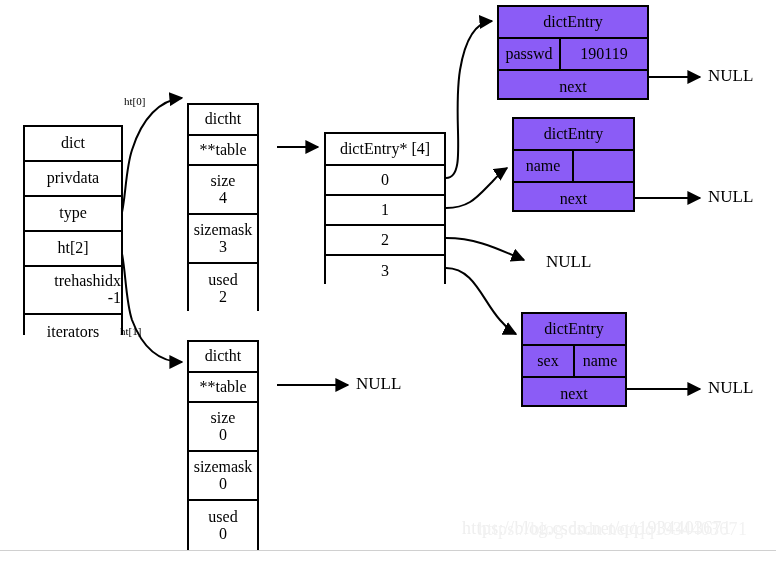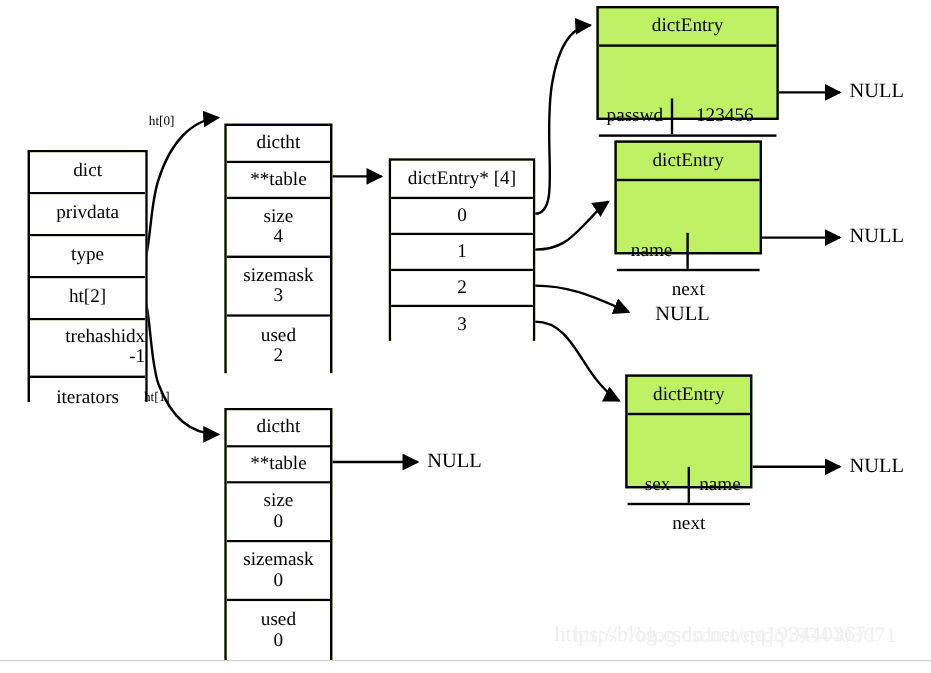--- a/index.html
+++ b/index.html
@@ -18,21 +18,21 @@
   #canvas {
     position: absolute;
     left: 0; top: 0;
     width: 776px;
     height: 561px;
   }
   
   .struct {
     position: absolute;
     border: 2px solid #000;
-    background: #bef264;
+    background: #8b5cf6;
     box-sizing: border-box;
     z-index: 3;
   }
   .cell {
     border-bottom: 2px solid #000;
     box-sizing: border-box;
     display: flex;
     flex-direction: column;
     align-items: center;
     justify-content: center;
@@ -43,39 +43,39 @@
   .cell:last-child { border-bottom: none; }
   .cell .lbl { display: block; }
   .cell .val { display: block; }
 
   
   #dict-box { left: 8px; top: 125px; width: 100px; height: 210px; margin-left: 15px; }
   #dict-box .cell { height: 35px; font-size: 16px; }
   #dict-box .cell.tall { height: 48px; align-items: flex-end; }
 
   
-  .dictht { width: 90px; }
+  .dictht { width: 72px; }
   #dictht0-box { left: 187px; top: 103px; height: 208px; }
   #dictht1-box { left: 187px; top: 340px; height: 210px; }
   .dictht .cell { font-size: 16px; }
   .dictht .cell.h1 { height: 31px; }
   .dictht .cell.h2 { height: 30px; }
   .dictht .cell.h3 { height: 49px; }
 
   
   #table-box { left: 324px; top: 132px; width: 122px; height: 152px; }
   #table-box .cell { height: 30px; font-size: 16px; }
   #table-box .cell.head { height: 32px; }
 
   
   .entry { width: 152px; }
   .entry .erow { border-bottom: 2px solid #000; box-sizing: border-box; display: flex; }
   .entry .erow:last-child { border-bottom: none; }
   .entry .etitle { height: 32px; align-items: center; justify-content: center; font-size: 16px; }
-  .entry .ekv { height: 32px; margin-top: 43px; }
+  .entry .ekv { height: 32px; }
   .entry .ekv .k {
     flex: 0 0 62px; border-right: 2px solid #000; box-sizing: border-box;
     display: flex; align-items: center; justify-content: center; font-size: 16px;
   }
   .entry .ekv .v {
     flex: 1; display: flex; align-items: center; justify-content: center; font-size: 16px;
   }
   .entry .enext { height: 31px; align-items: center; justify-content: center; font-size: 16px; }
 
   #entry-passwd { left: 497px; top: 5px;   height: 95px; width: 152px; }
@@ -241,21 +241,21 @@
 
 <div class="struct entry" id="entry-passwd">
   <div class="erow etitle">
     <span>dictEntry</span>
   </div>
   <div class="erow ekv">
     <div class="k">
       <span>passwd</span>
     </div>
     <div class="v">
-      <span>123456</span>
+      <span>190119</span>
     </div>
   </div>
   <div class="erow enext">
     <span>next</span>
   </div>
 </div>
 
 <div class="struct entry" id="entry-name">
   <div class="erow etitle">
     <span>dictEntry</span>

